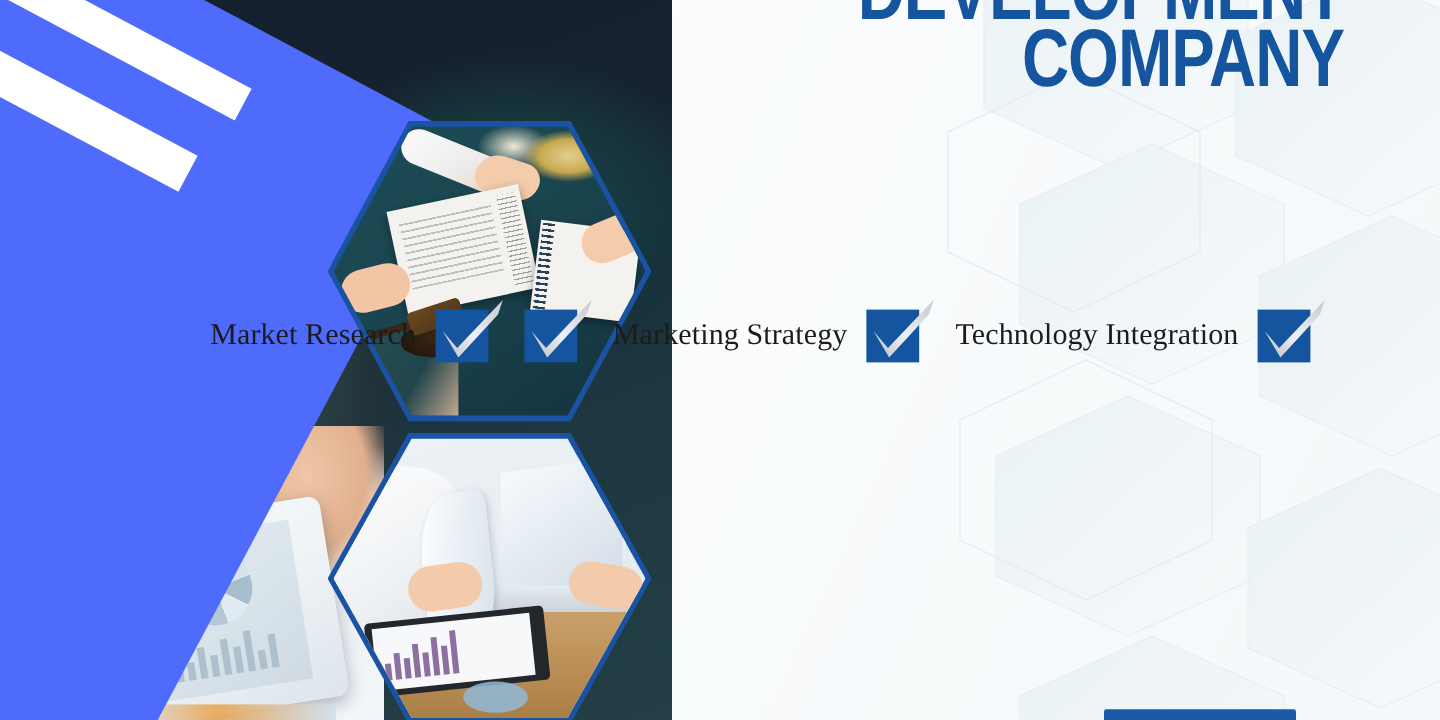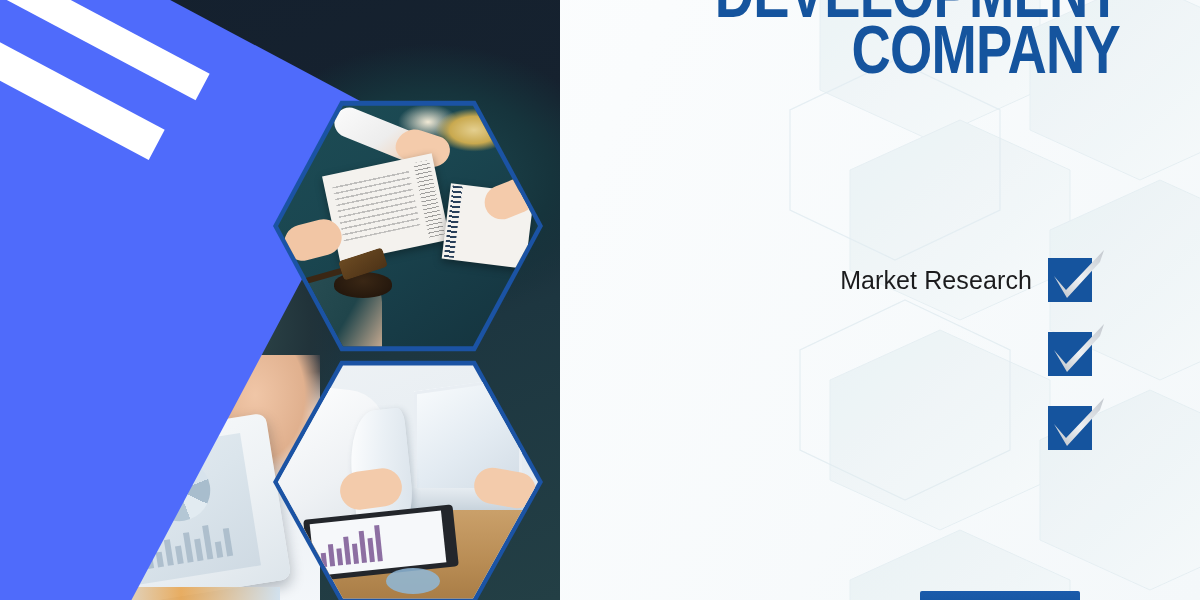--- a/index.html
+++ b/index.html
@@ -242,21 +242,21 @@
     line-height:.82;
     letter-spacing:-1px;
     transform:scaleX(.80);
     transform-origin:right top;
     white-space:nowrap;
   }
   .headline .l2 { display:block; }
 
   .checklist {
     position:absolute; right:108px; top:258px;
-    display:flex; flex-direction:column; gap:30px;
+    display:flex; flex-direction:row; gap:30px;font-family:Liberation Serif, serif;
   }
   .check-row {
     display:flex; align-items:center; justify-content:flex-end; gap:16px;
   }
   .check-label {
     font-size:25px;
     color:var(--text, #1b1b1d);
     font-weight:400;
     letter-spacing:.1px;
     white-space:nowrap;
@@ -412,25 +412,34 @@
 
     <div class="check-row">
       <span class="checkbox">
         <svg viewBox="0 0 66 66" aria-hidden="true">
           <path d="M12 30 L24 44 L62 4 L58 16 L25 52 Z" fill="url(#ck1)"></path>
         </svg>
       </span>
     </div>
 
     <div class="check-row">
+      <span class="check-label">Marketing Strategy</span>
       <span class="checkbox">
         <svg viewBox="0 0 66 66" aria-hidden="true">
           <path d="M12 30 L24 44 L62 4 L58 16 L25 52 Z" fill="url(#ck1)"></path>
         </svg>
       </span>
     </div>
 
+    <div class="check-row">
+      <span class="check-label">Technology Integration</span>
+      <span class="checkbox">
+        <svg viewBox="0 0 66 66" aria-hidden="true">
+          <path d="M12 30 L24 44 L62 4 L58 16 L25 52 Z" fill="url(#ck1)"></path>
+        </svg>
+      </span>
+    </div>
 
   </div>
 
   <div class="cta"></div>
 
 </div>
 
 </body></html>

